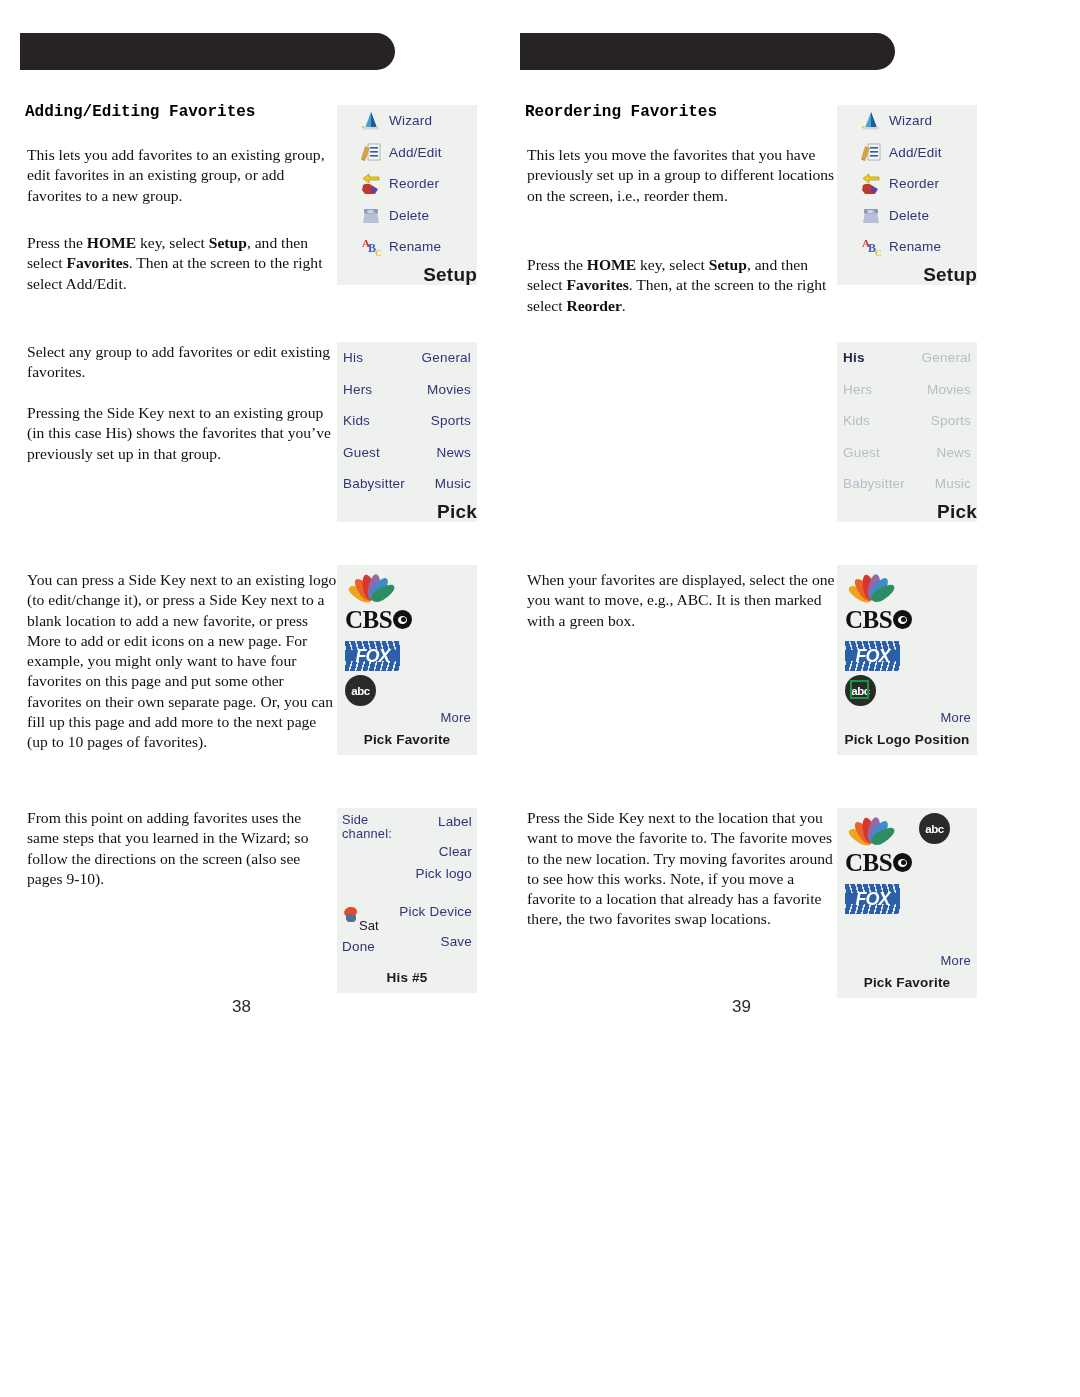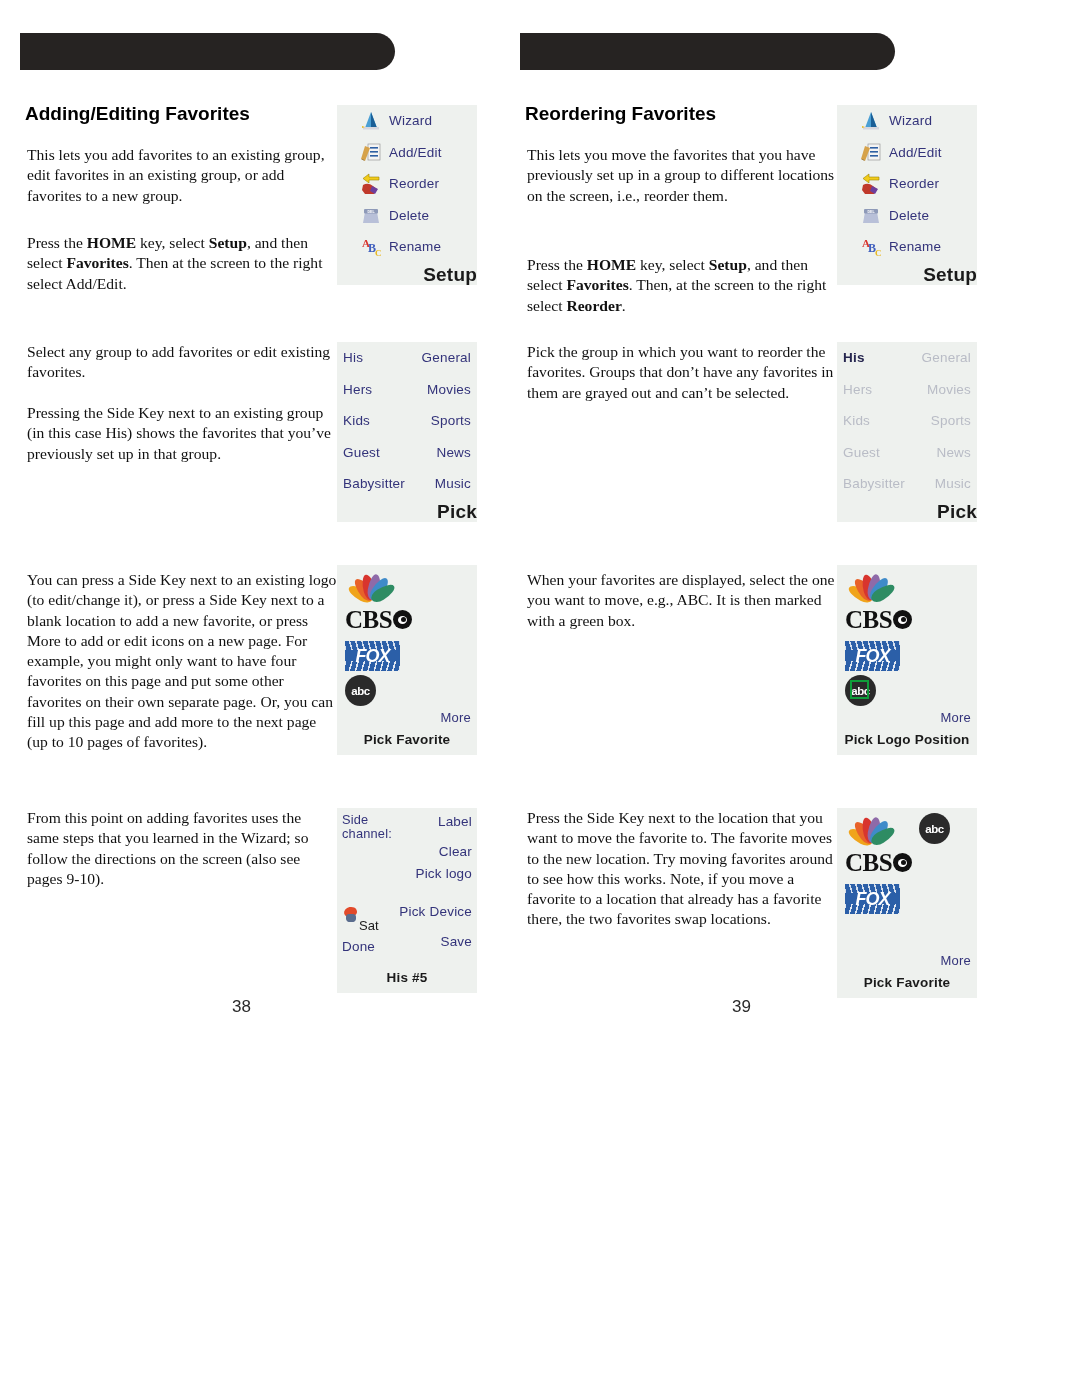--- a/index.html
+++ b/index.html
@@ -44,23 +44,23 @@
     font-size: 21px;
     letter-spacing: -0.2px;
     white-space: nowrap;
   }
 
   
   .section-heading {
     position: absolute;
     left: 5px;
     top: 103px;
-    font-family: Liberation Sans, sans-serif;
-    font-weight: bold;
-    font-size: 19px;
+    font-family: Liberation Mono, monospace;
+    font-weight: bold;
+    font-size: 16px;
     color: #000;
     white-space: nowrap;
   }
 
   
   .para {
     position: absolute;
     left: 7px;
     width: 310px;
     font-family: "Liberation Serif", serif;
@@ -424,21 +424,20 @@
         <div class="screen-caption" style="top: 162px;">His #5</div>
       </div>
       <div class="page-number">38</div>
     </div>
     <div class="page right">
       <div class="banner"></div>
       <div class="banner-title">Setting up more, cont.</div>
       <div class="section-heading">Reordering Favorites</div>
       <div class="para" style="top: 145px;"><span>This lets you move the favorites that you have previously set up in a group to different locations on the screen, i.e., reorder them.</span></div>
       <div class="para" style="top: 255px;"><span>Press the </span><b>HOME</b><span> key, select </span><b>Setup</b><span>, and then select </span><b>Favorites</b><span>. Then, at the screen to the right select </span><b>Reorder</b><span>.</span></div>
-      <div class="para" style="top: 342px;"><span>Pick the group in which you want to reorder the favorites. Groups that don’t have any favorites in them are grayed out and can’t be selected.</span></div>
       <div class="para" style="top: 808px;"><span>Press the Side Key next to the location that you want to move the favorite to. The favorite moves to the new location. Try moving favorites around to see how this works. Note, if you move a favorite to a location that already has a favorite there, the two favorites swap locations.</span></div>
       <div class="para" style="top: 570px;"><span>When your favorites are displayed, select the one you want to move, e.g., ABC. It is then marked with a green box.</span></div>
       <div class="screen menu-screen" style="top: 105px; height: 180px;">
         <div class="menu-row">
           <span class="ic"><svg viewBox="0 0 22 22" width="22" height="22">
               <polygon points="11,2 17,18 5,18" fill="#4a9fd4"></polygon>
               <polygon points="11,2 17,18 11,18" fill="#1b5f96"></polygon>
               <rect x="3" y="17" width="16" height="2.5" fill="#d6d6dd"></rect>
               <path d="M2 16 l3 1 -3 1z" fill="#e8b820"></path>
             </svg></span>

